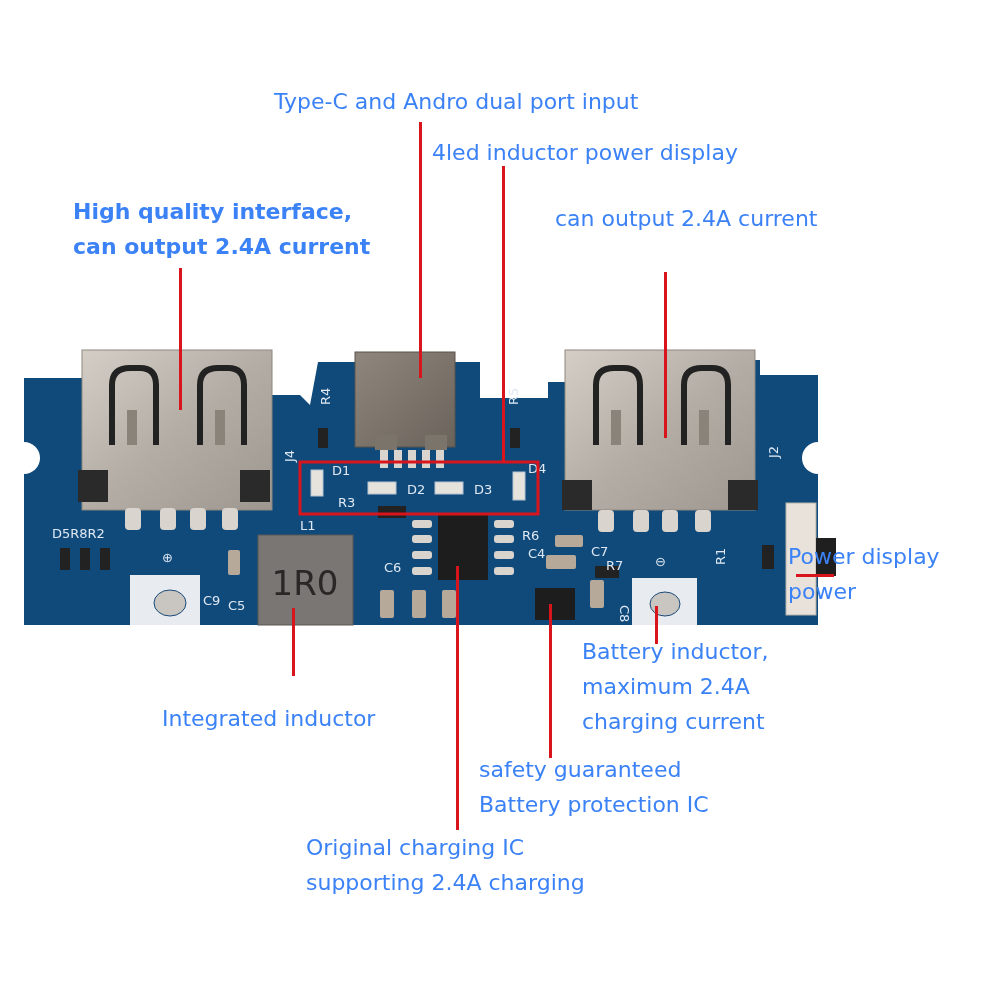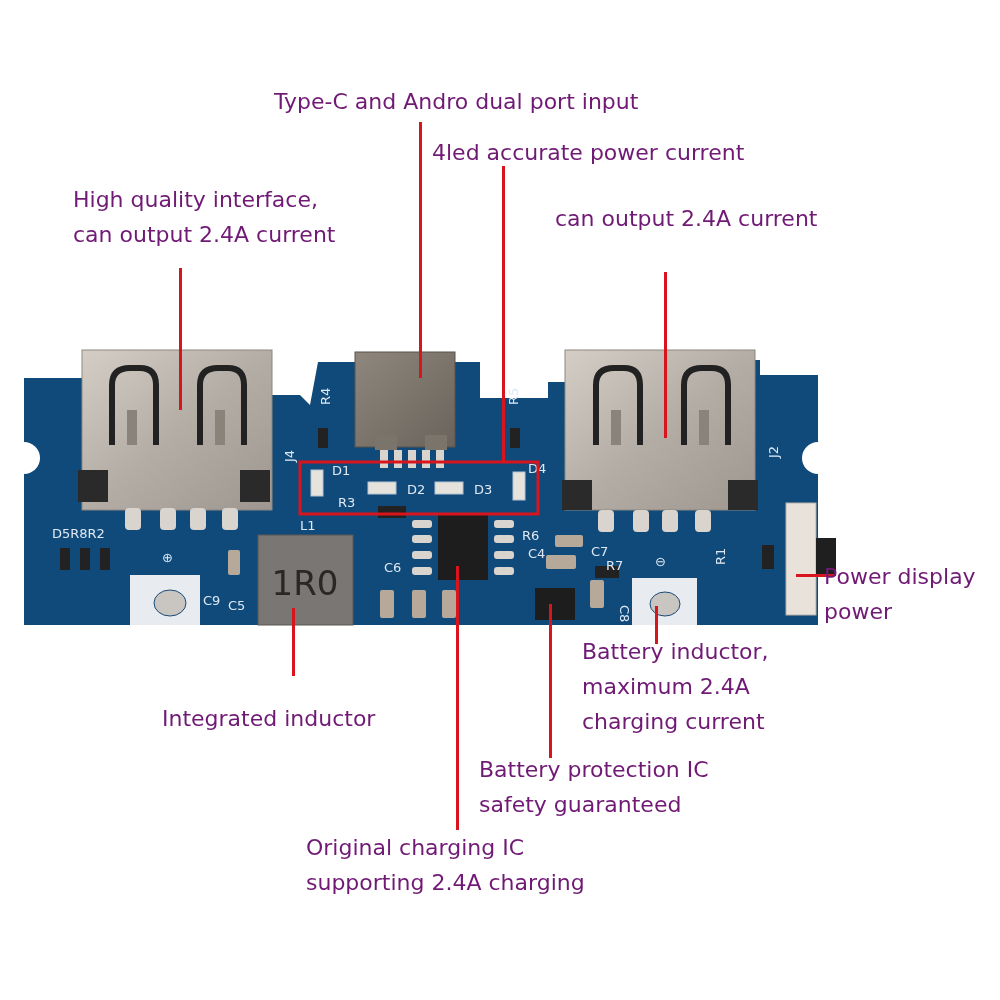--- a/index.html
+++ b/index.html
@@ -1,18 +1,18 @@
 <!DOCTYPE html>
 <html><head>
 <meta charset="utf-8">
 <style>
   html, body { margin:0; padding:0; background:#ffffff; }
   body { width:1000px; height:1000px; position:relative; overflow:hidden;
          font-family:"DejaVu Sans", "Liberation Sans", sans-serif; color:#111; }
-  .label { position:absolute; font-size:22px; line-height:35px; white-space:nowrap; color:#701a75; }
+  .label { position:absolute; font-size:22px; line-height:35px; white-space:nowrap; color:#3b82f6; }
   .label span { display:block; }
   .line { position:absolute; background:#d8141c; }
   .board { position:absolute; left:0; top:0; width:1000px; height:1000px; }
   .silk { fill:#dfe8f3; font-family:"DejaVu Sans", sans-serif; font-size:13px; }
 </style>
 </head>
 <body>
 
 <svg class="board" viewBox="0 0 1000 1000" xmlns="http://www.w3.org/2000/svg">
   <defs>
@@ -155,41 +155,41 @@
 <div class="line" style="left:796px; top:574px; width:38px; height:3px;"></div>
 <div class="line" style="left:292px; top:608px; width:3px; height:68px;"></div>
 <div class="line" style="left:456px; top:566px; width:3px; height:264px;"></div>
 <div class="line" style="left:549px; top:604px; width:3px; height:154px;"></div>
 <div class="line" style="left:655px; top:606px; width:3px; height:38px;"></div>
 
 <div class="label" style="left:274px; top:84px;">
   <span>Type-C and Andro dual port input</span>
 </div>
 <div class="label" style="left:432px; top:135px;">
-  <span>4led accurate power current</span>
+  <span>4led inductor power display</span>
 </div>
-<div class="label" style="left:73px; top:182px;">
+<div class="label" style="left:73px; top:194px;font-weight:bold;">
   <span>High quality interface,</span>
   <span>can output 2.4A current</span>
 </div>
 <div class="label" style="left:555px; top:201px;">
   <span>can output 2.4A current</span>
 </div>
-<div class="label" style="left:824px; top:539px;margin-top:20px;">
+<div class="label" style="left:788px; top:539px;">
   <span>Power display</span>
   <span>power</span>
 </div>
 <div class="label" style="left:162px; top:701px;">
   <span>Integrated inductor</span>
 </div>
 <div class="label" style="left:582px; top:634px;">
   <span>Battery inductor,</span>
   <span>maximum 2.4A</span>
   <span>charging current</span>
 </div>
 <div class="label" style="left:479px; top:752px;">
+  <span>safety guaranteed</span>
   <span>Battery protection IC</span>
-  <span>safety guaranteed</span>
 </div>
 <div class="label" style="left:306px; top:830px;">
   <span>Original charging IC</span>
   <span>supporting 2.4A charging</span>
 </div>
 
 </body></html>

